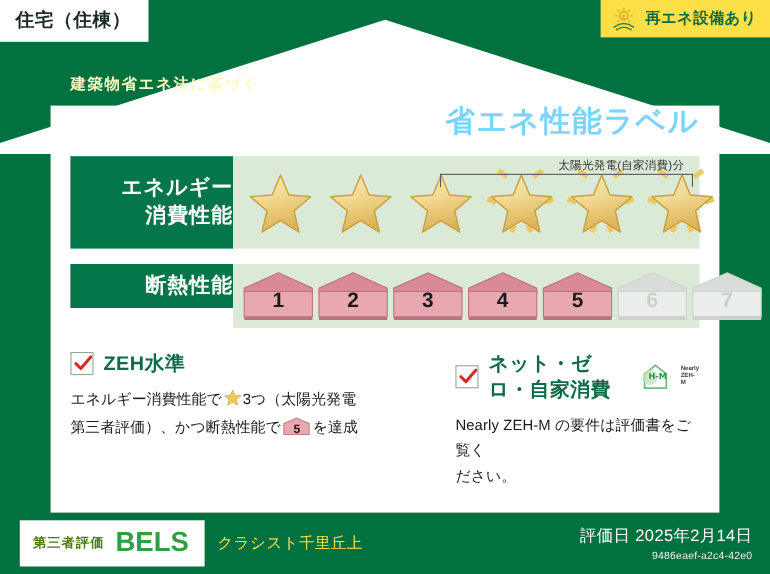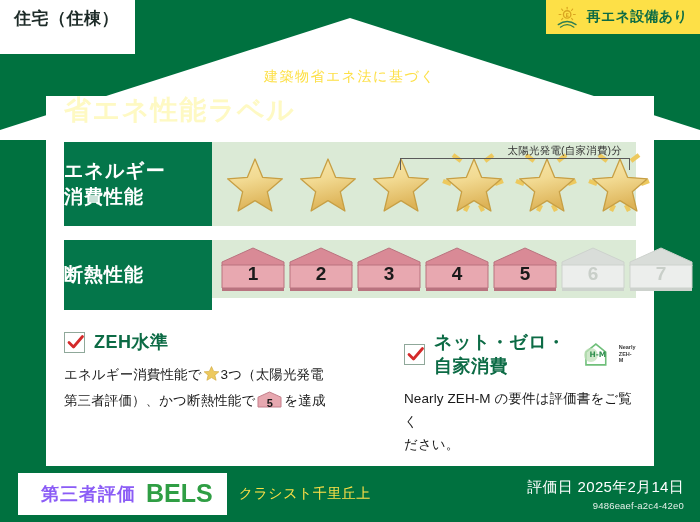--- a/index.html
+++ b/index.html
@@ -6,21 +6,21 @@
   body {
     width:700px; height:522px; overflow:hidden;
     font-family:"Liberation Sans","DejaVu Sans",sans-serif;
     background:#00713f; position:relative;
   }
   .label-root { position:absolute; inset:0; background:#00713f; }
 
   
   .type-chip{
     position:absolute; left:0; top:0; background:#fff;
-    padding:7px 16px 24px 14px; z-index:30;
+    padding:7px 16px 8px 14px; z-index:30;
     font-size:17px; font-weight:bold; color:#1d2b28; letter-spacing:.5px;
   }
 
   
   .renew-badge{
     position:absolute; right:0; top:0; background:#fde047; z-index:30;
     padding:6px 12px 6px 10px; display:flex; align-items:center; gap:7px;
   }
   .renew-badge .txt{ font-size:14px; font-weight:bold; color:#0c6b45; letter-spacing:.3px; }
   .sun-ico{ width:24px; height:22px; display:block; }
@@ -34,33 +34,33 @@
     background:#fff; z-index:6;
   }
 
   .panel-inner{
     position:absolute; left:46px; right:46px; top:96px; bottom:56px;
     z-index:12; padding:0 18px;
   }
 
   
   .sub-title{
-    text-align:center; font-size:14px; font-weight:normal; color:#fde047;
+    text-align:left; font-size:14px; font-weight:bold; color:#fef9c3;
     letter-spacing:1.5px; margin-top:-28px;
   }
   .main-title{
-    text-align:left; font-size:27px; font-weight:bold; color:#fef9c3;
+    text-align:right; font-size:27px; font-weight:bold; color:#7dd3fc;
     letter-spacing:1.5px; margin-top:6px;
   }
 
   
   .row{ display:flex; align-items:stretch; margin-top:14px; }
   .row-label{
     width:148px; flex:0 0 148px; background:#04764a; color:#fff;
-    display:flex; flex-direction:column; align-items:flex-start; justify-content:center;
+    display:flex; flex-direction:column; align-items:flex-end; justify-content:center;
     font-size:19px; font-weight:bold; letter-spacing:1px; line-height:1.35;
     text-align:center;
   }
   .row-body{ flex:1; background:#dbead6; position:relative;padding-left:48px; }
 
   
   .row-energy .row-label{ height:84px; }
   .row-energy .row-body{ height:84px; }
   .stars-wrap{
     position:absolute; inset:0; display:flex; align-items:center;
@@ -72,36 +72,36 @@
   .solar-note{
     position:absolute; right:14px; top:2px; font-size:10.5px; color:#333;
     letter-spacing:.2px; z-index:14; white-space:nowrap;
   }
   .solar-bracket{
     position:absolute; right:6px; top:16px; width:230px; height:12px;
     border:1.6px solid #5a5a5a; border-bottom:none; z-index:13;
   }
 
   
-  .row-insul .row-label{ height:70px; }
+  .row-insul .row-label{ height:40px; }
   .row-insul .row-body{ height:58px; }
   .houses-wrap{
     position:absolute; inset:0; display:flex; align-items:center;
     padding-left:8px; gap:2px;
   }
   .house-cell{ width:66px; height:46px; position:relative; flex:0 0 66px; }
   .house-cell svg{ position:absolute; left:0; top:0; }
   .house-cell .num{
     position:absolute; left:0; right:0; top:17px; text-align:center;
     font-size:19px; font-weight:bold; color:#1a1a1a; z-index:3;
   }
   .house-cell.off .num{ color:#c9cfc9; }
 
   
-  .criteria{ display:flex; margin-top:20px; gap:10px; }
+  .criteria{ display:flex; margin-top:20px; gap:20px; }
   .crit-col{ flex:1; }
   .crit-col.left{ flex:0 0 330px; }
   .crit-head{ display:flex; align-items:center; gap:9px; }
   .chk{
     width:21px; height:21px; border:1.6px solid #8fa89a; background:#fff;
     position:relative; flex:0 0 21px;
   }
   .chk svg{ position:absolute; left:1px; top:0px; }
   .crit-title{
     font-size:18px; font-weight:bold; color:#0c6b45; letter-spacing:.5px;
@@ -124,21 +124,21 @@
 
   
   .footer{
     position:absolute; left:0; right:0; bottom:0; height:56px; z-index:25;
     display:flex; align-items:center;
   }
   .bels-box{
     background:#fff; margin-left:18px; padding:6px 14px 7px 12px;
     display:flex; align-items:center; gap:10px;
   }
-  .bels-jp{ font-size:18px; font-weight:bold; color:#8b5cf6; letter-spacing:1px;margin-left:11px; }
+  .bels-jp{ font-size:12px; font-weight:bold; color:#4d7c0f; letter-spacing:1px; }
   .bels-en{ font-size:25px; font-weight:bold; color:#2f9e44; letter-spacing:0px; }
   .bldg-name{
     color:#fde047; font-size:14px; margin-left:12px; letter-spacing:.5px;
   }
   .foot-right{
     margin-left:auto; margin-right:16px; text-align:right; color:#fff;
   }
   .eval-date{ font-size:15px; letter-spacing:.3px; }
   .eval-id{ font-size:9.5px; margin-top:3px; letter-spacing:.2px; color:#e6f0ea; }
 </style>

